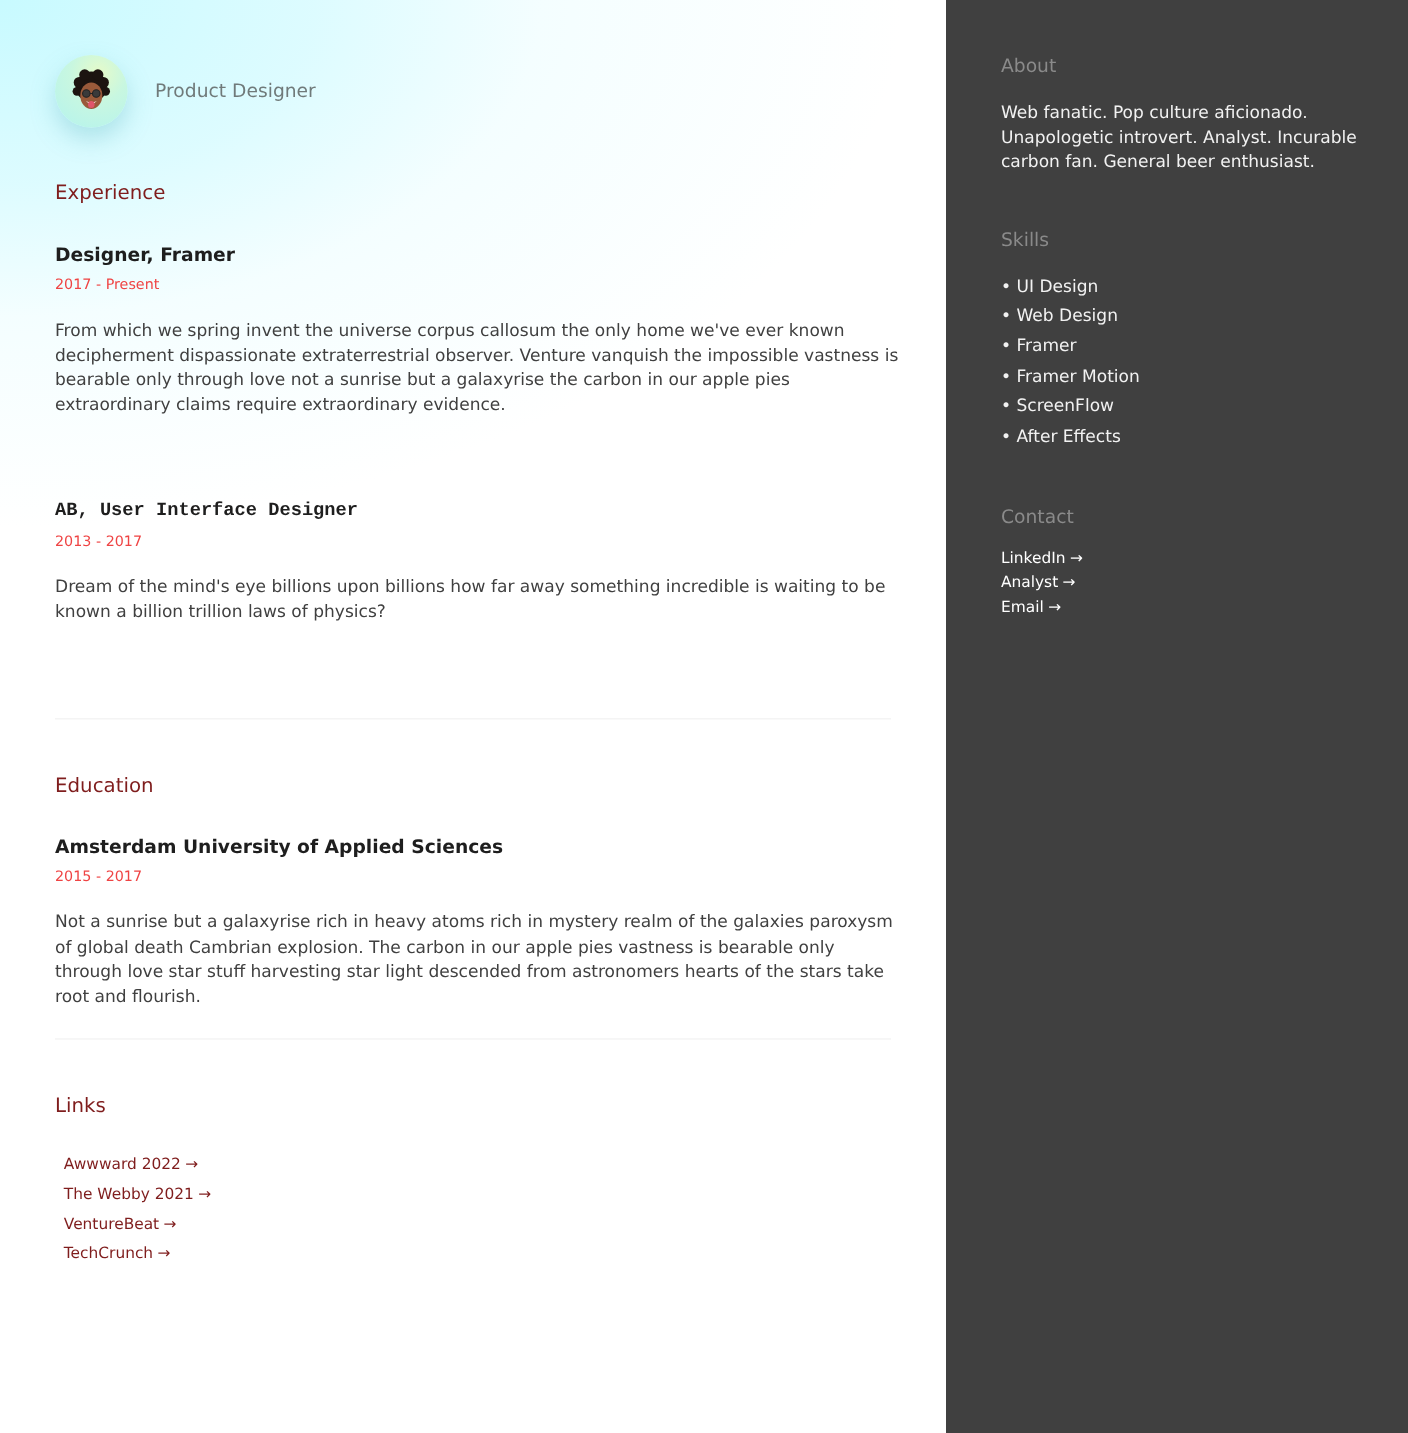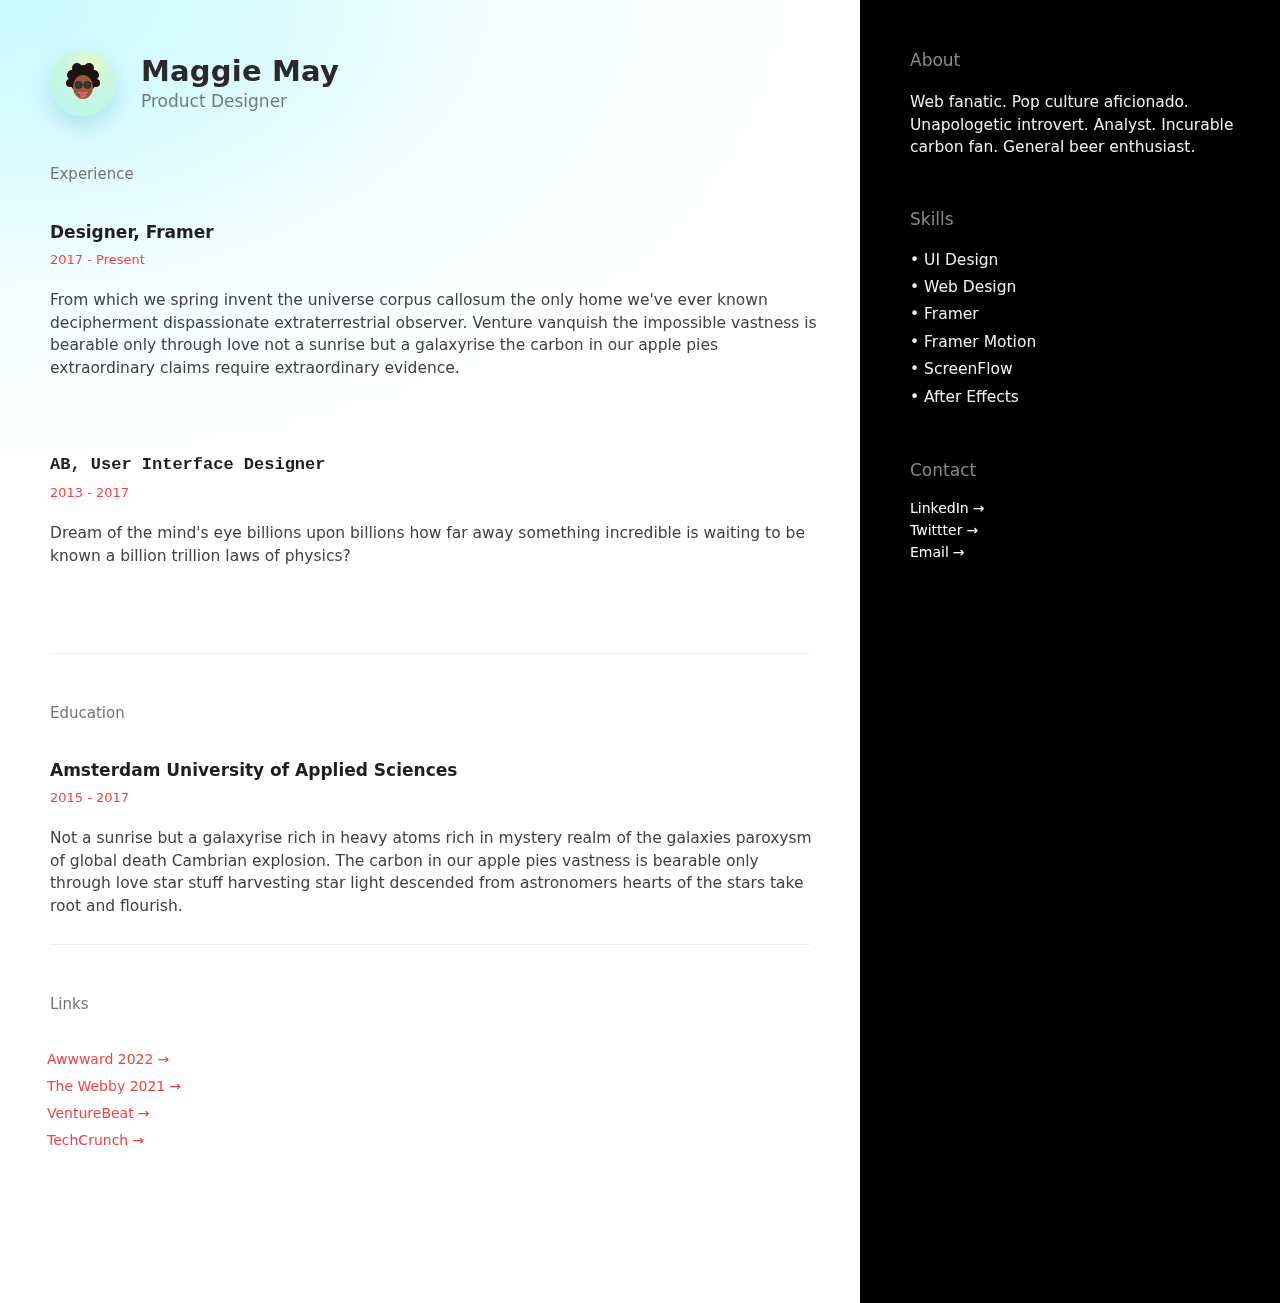--- a/index.html
+++ b/index.html
@@ -50,49 +50,49 @@
       letter-spacing: 0.2px; line-height: 36px;
       display: block;
     }
     .role {
       font-size: 17px; color: #707a7a; line-height: 24px; margin-top: 0px;
       display: block;
     }
 
     .section-label {
       position: absolute; left: 50px;
-      font-size: 15px; color: #737373; font-weight: normal;
+      font-size: 18px; color: #7f1d1d; font-weight: normal;
     }
     .job-title {
       position: absolute; left: 50px;
       font-size: 17px; font-weight: bold; color: #1e1e1e;
     }
     .job-dates {
       position: absolute; left: 50px;
       font-size: 13px; color: #ef4444;
     }
     .job-desc {
       position: absolute; left: 50px; width: 770px;
       font-size: 15.5px; line-height: 22.5px; color: #404040;
     }
     .divider {
       position: absolute; left: 50px; width: 760px; height: 1px;
       background: #f0f0f0;
     }
     .link-item {
-      position: absolute; left: 47px;
-      font-size: 14px; color: #ef4444; text-decoration: none;
+      position: absolute; left: 58px;
+      font-size: 14px; color: #7f1d1d; text-decoration: none;
       display: inline-block; cursor: pointer;
     }
     .arrow { margin-left: 4px; }
 
     
     .sidebar {
       width: 420px; height: 1303px;
-      background: #000000;
+      background: #404040;
       position: relative;
       color: #ffffff;
     }
     .side-label {
       position: absolute; left: 50px;
       font-size: 17px; color: #8a8a8a;
     }
     .about-text {
       position: absolute; left: 50px; width: 330px;
       font-size: 15.5px; line-height: 22.5px; color: #f2f2f2;
@@ -130,21 +130,20 @@
 
           <circle cx="17.5" cy="24" r="3.4" fill="#3a3a3a" stroke="#222" stroke-width="1"></circle>
           <circle cx="26.5" cy="24" r="3.4" fill="#3a3a3a" stroke="#222" stroke-width="1"></circle>
           <line x1="20.9" y1="24" x2="23.1" y2="24" stroke="#222" stroke-width="1"></line>
 
           <path d="M17 31 Q22 35 27 31 Q22 33 17 31 Z" fill="#ffffff"></path>
           <ellipse cx="22" cy="34" rx="3" ry="3.2" fill="#e0566b"></ellipse>
         </svg>
       </div>
       <div class="header-text">
-        <span class="name">Maggie May</span>
         <span class="role">Product Designer</span>
       </div>
     </div>
 
     <section>
       <div class="section-label" style="top:165px;">Experience</div>
 
       <div>
         <div class="job-title" style="top:222px;">Designer, Framer</div>
         <div class="job-dates" style="top:252px;">2017 - Present</div>
@@ -204,20 +203,20 @@
       <div class="skill-item" style="top:360px;">• ScreenFlow</div>
       <div class="skill-item" style="top:388px;text-align:right;">• After Effects</div>
     </section>
 
     <section>
       <div class="side-label" style="top:460px;">Contact</div>
       <a class="contact-item" style="top:500px;">
         <span>LinkedIn</span><span class="arrow">→</span>
       </a>
       <a class="contact-item" style="top:522px;">
-        <span>Twittter</span><span class="arrow">→</span>
+        <span>Analyst</span><span class="arrow">→</span>
       </a>
       <a class="contact-item" style="top:544px;">
         <span>Email</span><span class="arrow">→</span>
       </a>
     </section>
   </aside>
 </div>
 
 </body></html>

